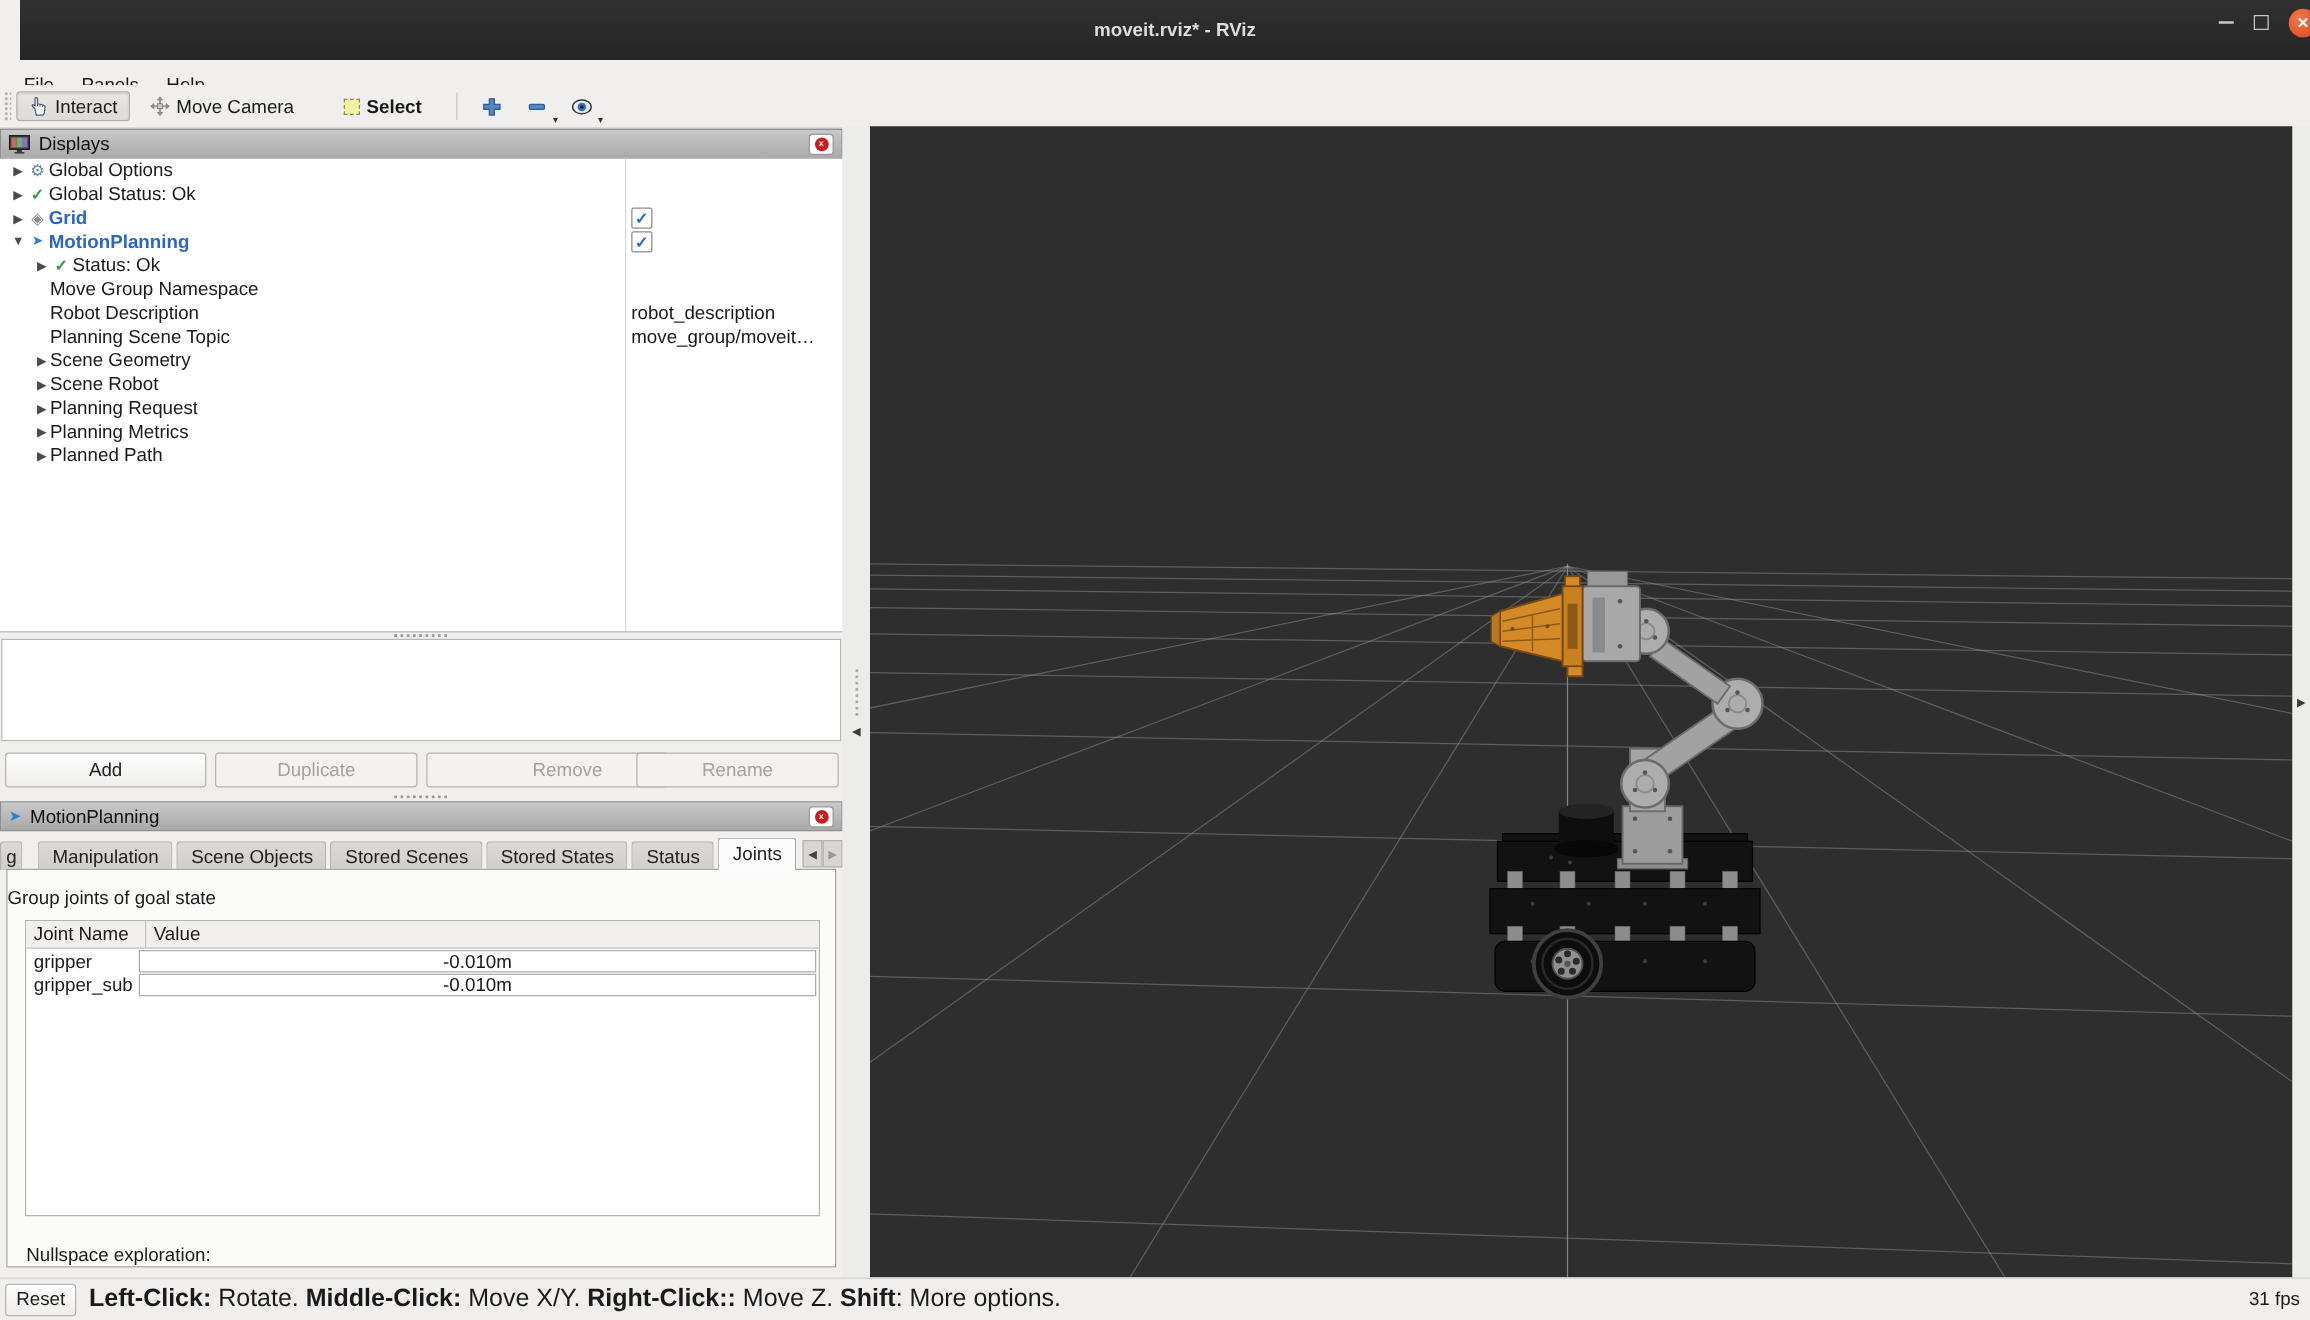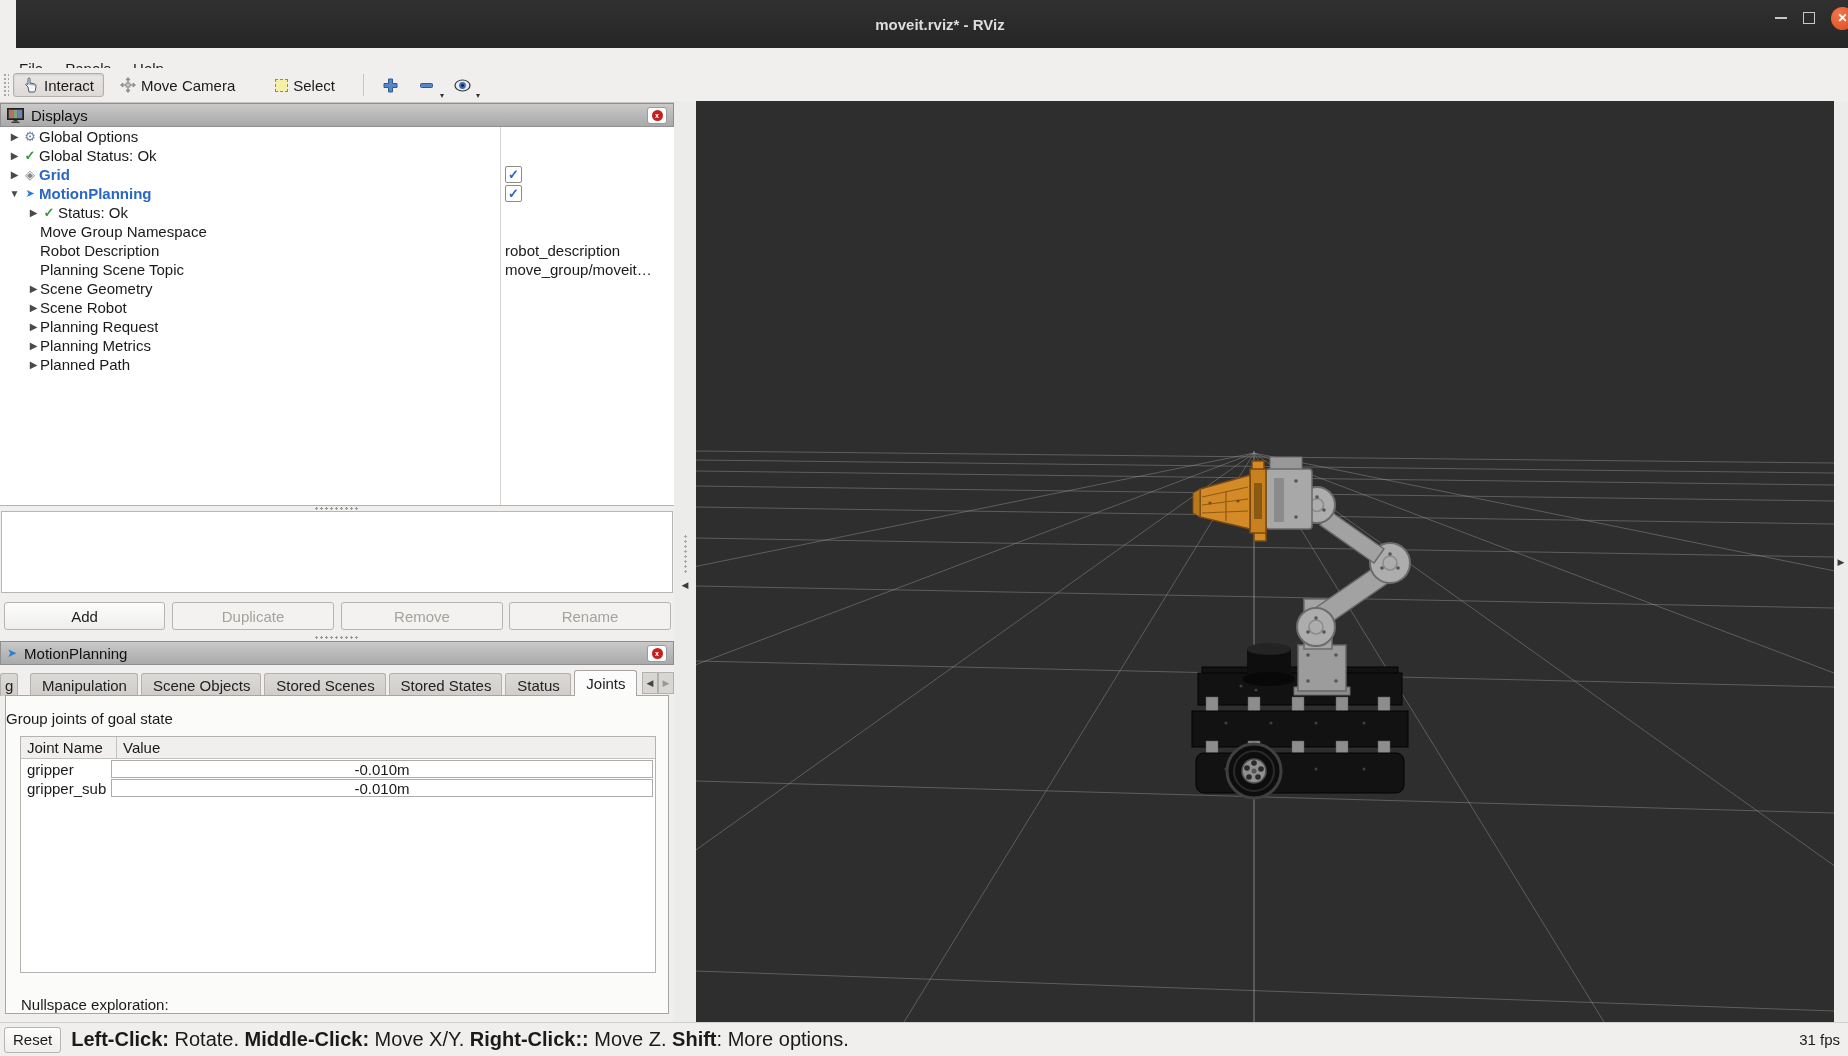--- a/index.html
+++ b/index.html
@@ -137,21 +137,21 @@
       <span>Interact</span>
     </span>
     <span class="tool">
       <svg width="16" height="16" viewBox="0 0 16 16">
         <path d="M8 0.5 L10 3 H6 Z M8 15.5 L6 13 H10 Z M0.5 8 L3 6 V10 Z M15.5 8 L13 10 V6 Z" fill="#9a9a98" stroke="#6f6f6d" stroke-width=".6"></path>
         <path d="M8 3 V13 M3 8 H13" stroke="#9a9a98" stroke-width="1.6"></path>
         <rect x="6" y="6" width="4" height="4" fill="#c9c9c7" stroke="#6f6f6d" stroke-width=".6"></rect>
       </svg>
       <span>Move Camera</span>
     </span>
-    <span class="tool" style="margin-left:14px;">
+    <span class="tool" style="margin-left:14px;font-weight:bold;">
       <span class="selicon"></span>
       <span>Select</span>
     </span>
     <span class="tsep"></span>
     <span class="iconbtn">
       <svg width="15" height="15" viewBox="0 0 15 15">
         <path d="M5.5 1 H9.5 V5.5 H14 V9.5 H9.5 V14 H5.5 V9.5 H1 V5.5 H5.5 Z" fill="#5586c6" stroke="#2f5a96" stroke-width="1"></path>
       </svg>
     </span>
     <span class="iconbtn">
@@ -269,21 +269,21 @@
     </div>
 
   <div class="abs helpbox"></div>
 
   <div class="abs pbtn" style="left:4px;width:159px;">
       <span>Add</span>
     </div>
   <div class="abs pbtn disabled" style="left:172px;width:160px;">
       <span>Duplicate</span>
     </div>
-  <div class="abs pbtn disabled" style="left:341px;width:160px;">
+  <div class="abs pbtn disabled" style="left:341px;width:160px;padding-left:32px;">
       <span>Remove</span>
     </div>
   <div class="abs pbtn disabled" style="left:509px;width:160px;">
       <span>Rename</span>
     </div>
 
   <div class="abs" style="left:0;top:635px;width:674px;height:5px;display:flex;justify-content:center;">
       <span class="hsplit"></span>
     </div>
 

